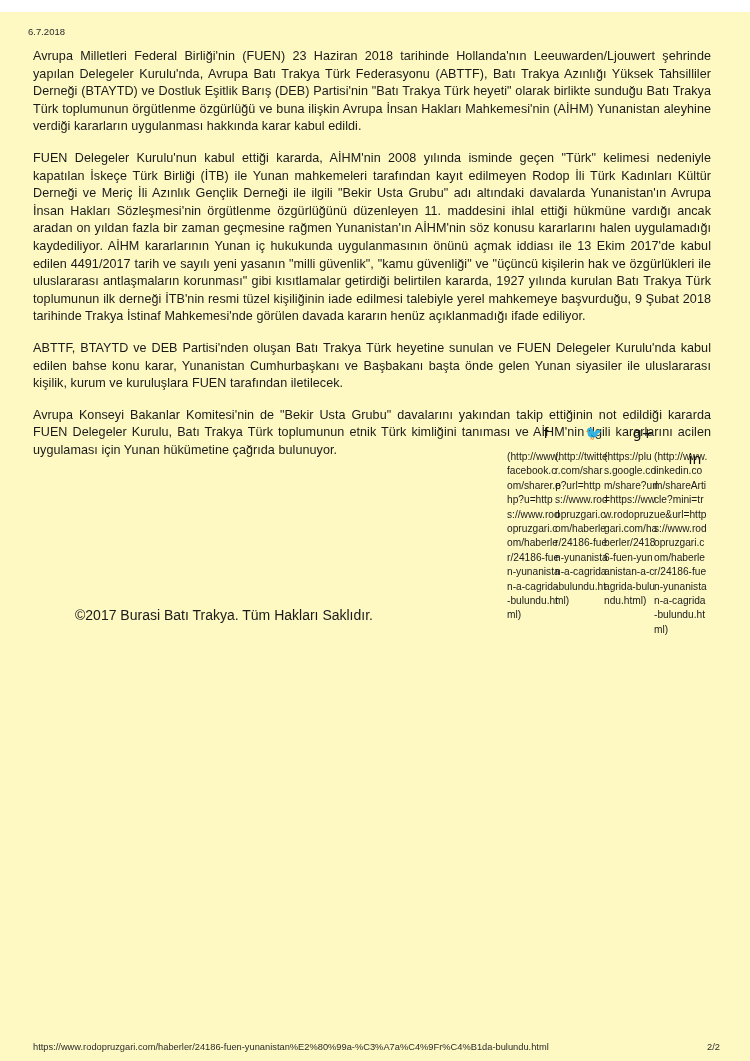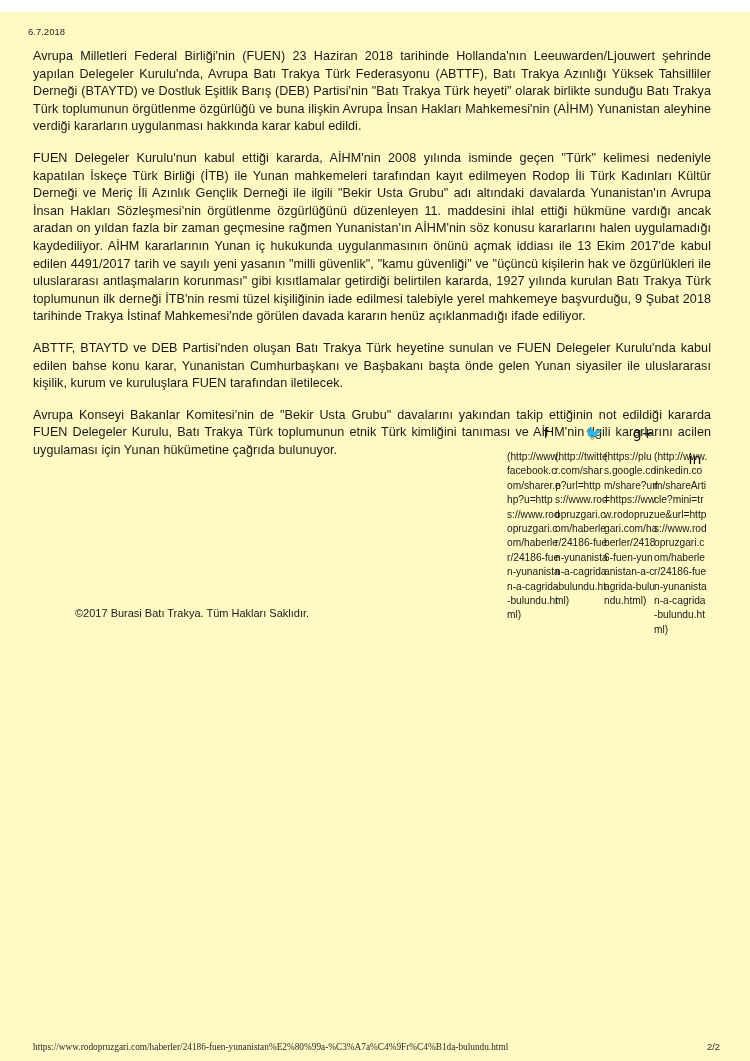--- a/index.html
+++ b/index.html
@@ -105,40 +105,39 @@
   .lk-1 { left: 0px; }
   .lk-2 { left: 48px; }
   .lk-3 { left: 97px; }
   .lk-4 { left: 147px; }
 
   
   .copyright {
     position: absolute;
     left: 75px;
     top: 595px;
-    font-size: 11px;
+    font-size: 14px;
     color: #1a1a1a;
     text-align: right;
   }
 
   
   .print-footer {
     position: absolute;
     left: 0;
     top: 1030px;
     width: 750px;
     height: 14px;
     font-size: 9.3px;
     color: #2b2b2b;
   }
   .print-footer .ftr-url {
     position: absolute;
     left: 33px; top: 0;
     white-space: nowrap;
-    font-family: Liberation Serif, serif;
   }
   .print-footer .ftr-page {
     position: absolute;
     right: 30px; top: 0;
     white-space: nowrap;
     margin-left: 12px;
   }
 </style>
 </head>
 <body>

